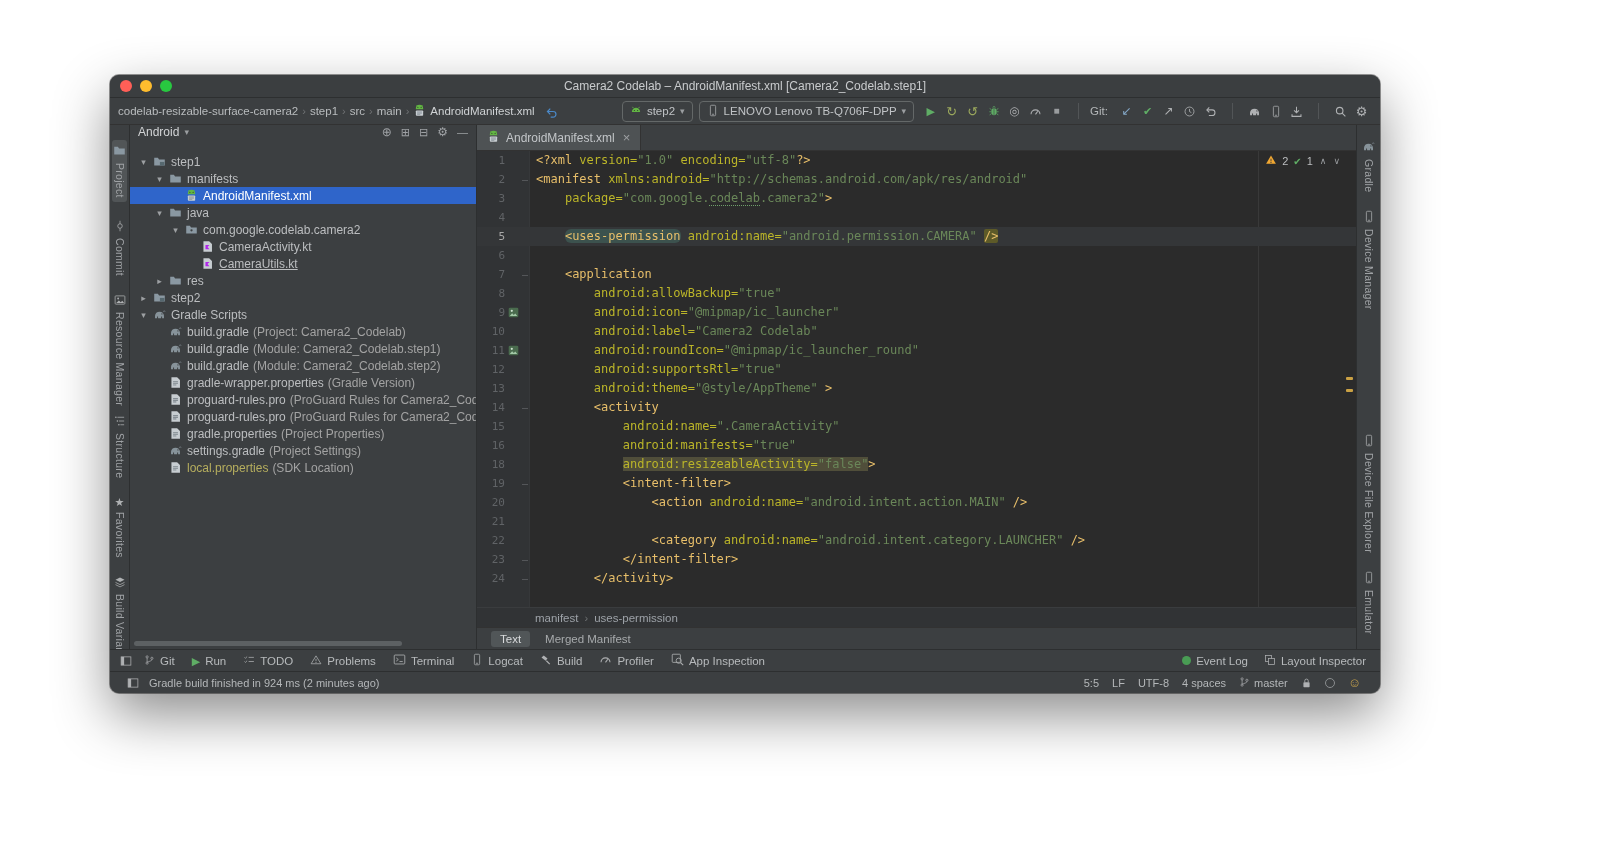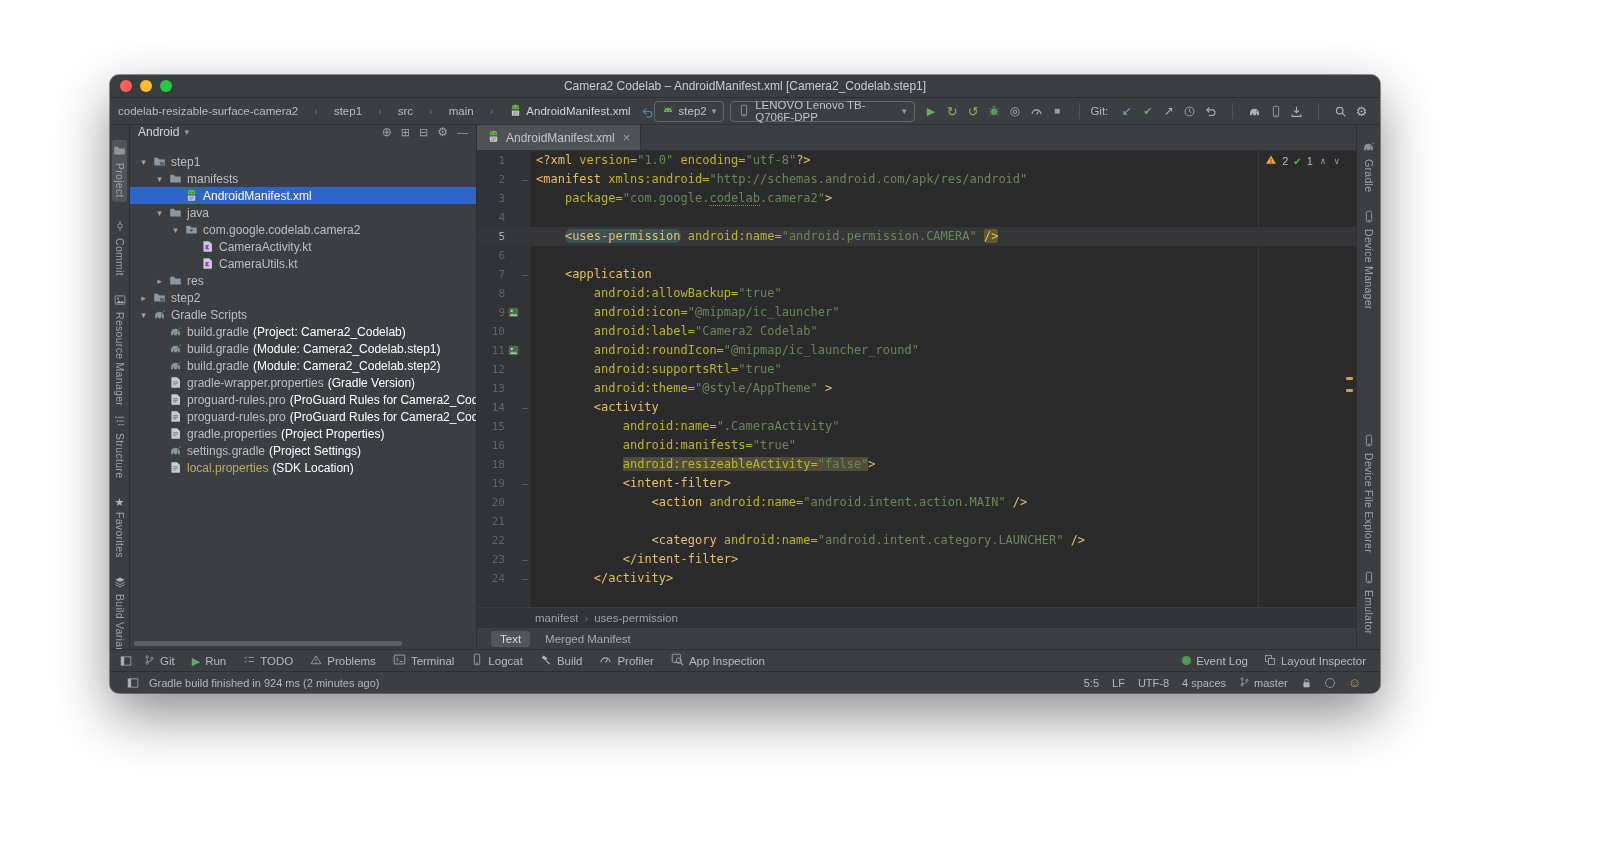--- a/index.html
+++ b/index.html
@@ -12,21 +12,21 @@
 
 .titlebar{flex:0 0 23px;background:#3b3e40;border-bottom:1px solid #2d2f30;
   display:flex;align-items:center;position:relative}
 .traffic{display:flex;gap:8px;margin-left:10px;z-index:2}
 .tl{width:12px;height:12px;border-radius:50%;display:inline-block}
 .tl.red{background:#ff5f57}.tl.yellow{background:#febc2e}.tl.green{background:#28c840}
 .title{position:absolute;left:0;right:0;text-align:center;font-size:12px;color:#c9cbcd}
 
 .navbar{flex:0 0 27px;border-bottom:1px solid #323232;display:flex;align-items:center;
   padding:0 8px;font-size:11.5px;color:#b9bcbe}
-.crumbs{display:flex;align-items:center;gap:16px;white-space:nowrap}
+.crumbs{display:flex;align-items:center;gap:4px;white-space:nowrap}
 .crumb{cursor:default}
 .crumb.last{color:#cfd2d4;display:inline-flex;align-items:center;gap:4px}
 .csep{color:#6f7274;font-size:11px}
 .nav-ic{margin-left:10px;display:inline-flex;align-items:center}
 .nav-right{margin-left:auto;display:flex;align-items:center;gap:6px}
 .combo{height:21px;border:1px solid #646868;border-radius:4px;background:#3c3f41;
   display:inline-flex;align-items:center;gap:5px;padding:0 7px;color:#c0c3c6}
 .dd{color:#9b9ea1;font-size:9px}
 .icon-group{display:flex;align-items:center}
 .tbic{width:21px;height:20px;display:inline-flex;align-items:center;justify-content:center}
@@ -49,21 +49,21 @@
 .p-header{flex:0 0 26px;display:flex;align-items:flex-start;padding:0 8px;font-size:12px}
 .p-title{color:#d2d4d6;display:inline-flex;align-items:center;gap:5px}
 .p-tools{margin-left:auto;display:flex;align-items:center;gap:9px}
 .tree{flex:1;overflow:hidden;padding-top:2px;font-size:12px;white-space:nowrap}
 .tree-row{height:17px;display:flex;align-items:center;color:#bcbec0}
 .tree-row.sel{background:#2f65ca;color:#fff}
 .arrow{width:15px;flex:0 0 15px;text-align:center;color:#9da0a3;font-size:9px}
 .ticon{width:16px;flex:0 0 16px;display:inline-flex;justify-content:center}
 .tlabel{margin-left:4px}
 .tlabel.olive{color:#b6ae5e}
-.tsuffix{color:#ffffff;margin-left:4px}
+.tsuffix{color:#a3a3a3;margin-left:4px}
 .hscroll{position:absolute;bottom:3px;left:4px;width:268px;height:5px;
   background:#5d6163;border-radius:3px}
 
 .editor-col{flex:1;display:flex;flex-direction:column;min-width:0;background:#2b2b2b}
 .tabrow{flex:0 0 26px;background:#3c3f41;border-bottom:1px solid #323232;
   display:flex;align-items:stretch}
 .tab{background:#4e5254;display:inline-flex;align-items:center;gap:6px;
   padding:0 10px;font-size:12px;color:#c3c6c9;border-right:1px solid #323232}
 .tab .close{color:#9da0a3;font-size:13px;margin-left:2px}
 .code{flex:1;position:relative;overflow:hidden;
@@ -378,21 +378,21 @@
           <div class="tree-row" style="padding-left: 54px;">
             <span class="arrow"></span>
             <span class="ticon">
               <svg width="13" height="13" viewBox="0 0 16 16" fill="none" stroke-width="1" xmlns="http://www.w3.org/2000/svg">
                 <path d="M3 1.5h7l3.5 3.5v9.5H3z" fill="#c7cdd1"></path>
                 <path d="M5.5 6h5L8 8.75l2.5 2.75h-5z" fill="#b125eb"></path>
               </svg>
             </span>
             <span class="tlabel">CameraActivity.kt</span>
           </div>
-          <div class="tree-row" style="padding-left: 54px;">
+          <div class="tree-row" style="padding-left: 54px; text-decoration: underline;">
             <span class="arrow"></span>
             <span class="ticon">
               <svg width="13" height="13" viewBox="0 0 16 16" fill="none" stroke-width="1" xmlns="http://www.w3.org/2000/svg">
                 <path d="M3 1.5h7l3.5 3.5v9.5H3z" fill="#c7cdd1"></path>
                 <path d="M5.5 6h5L8 8.75l2.5 2.75h-5z" fill="#b125eb"></path>
               </svg>
             </span>
             <span class="tlabel">CameraUtils.kt</span>
           </div>
           <div class="tree-row" style="padding-left: 22px;">

